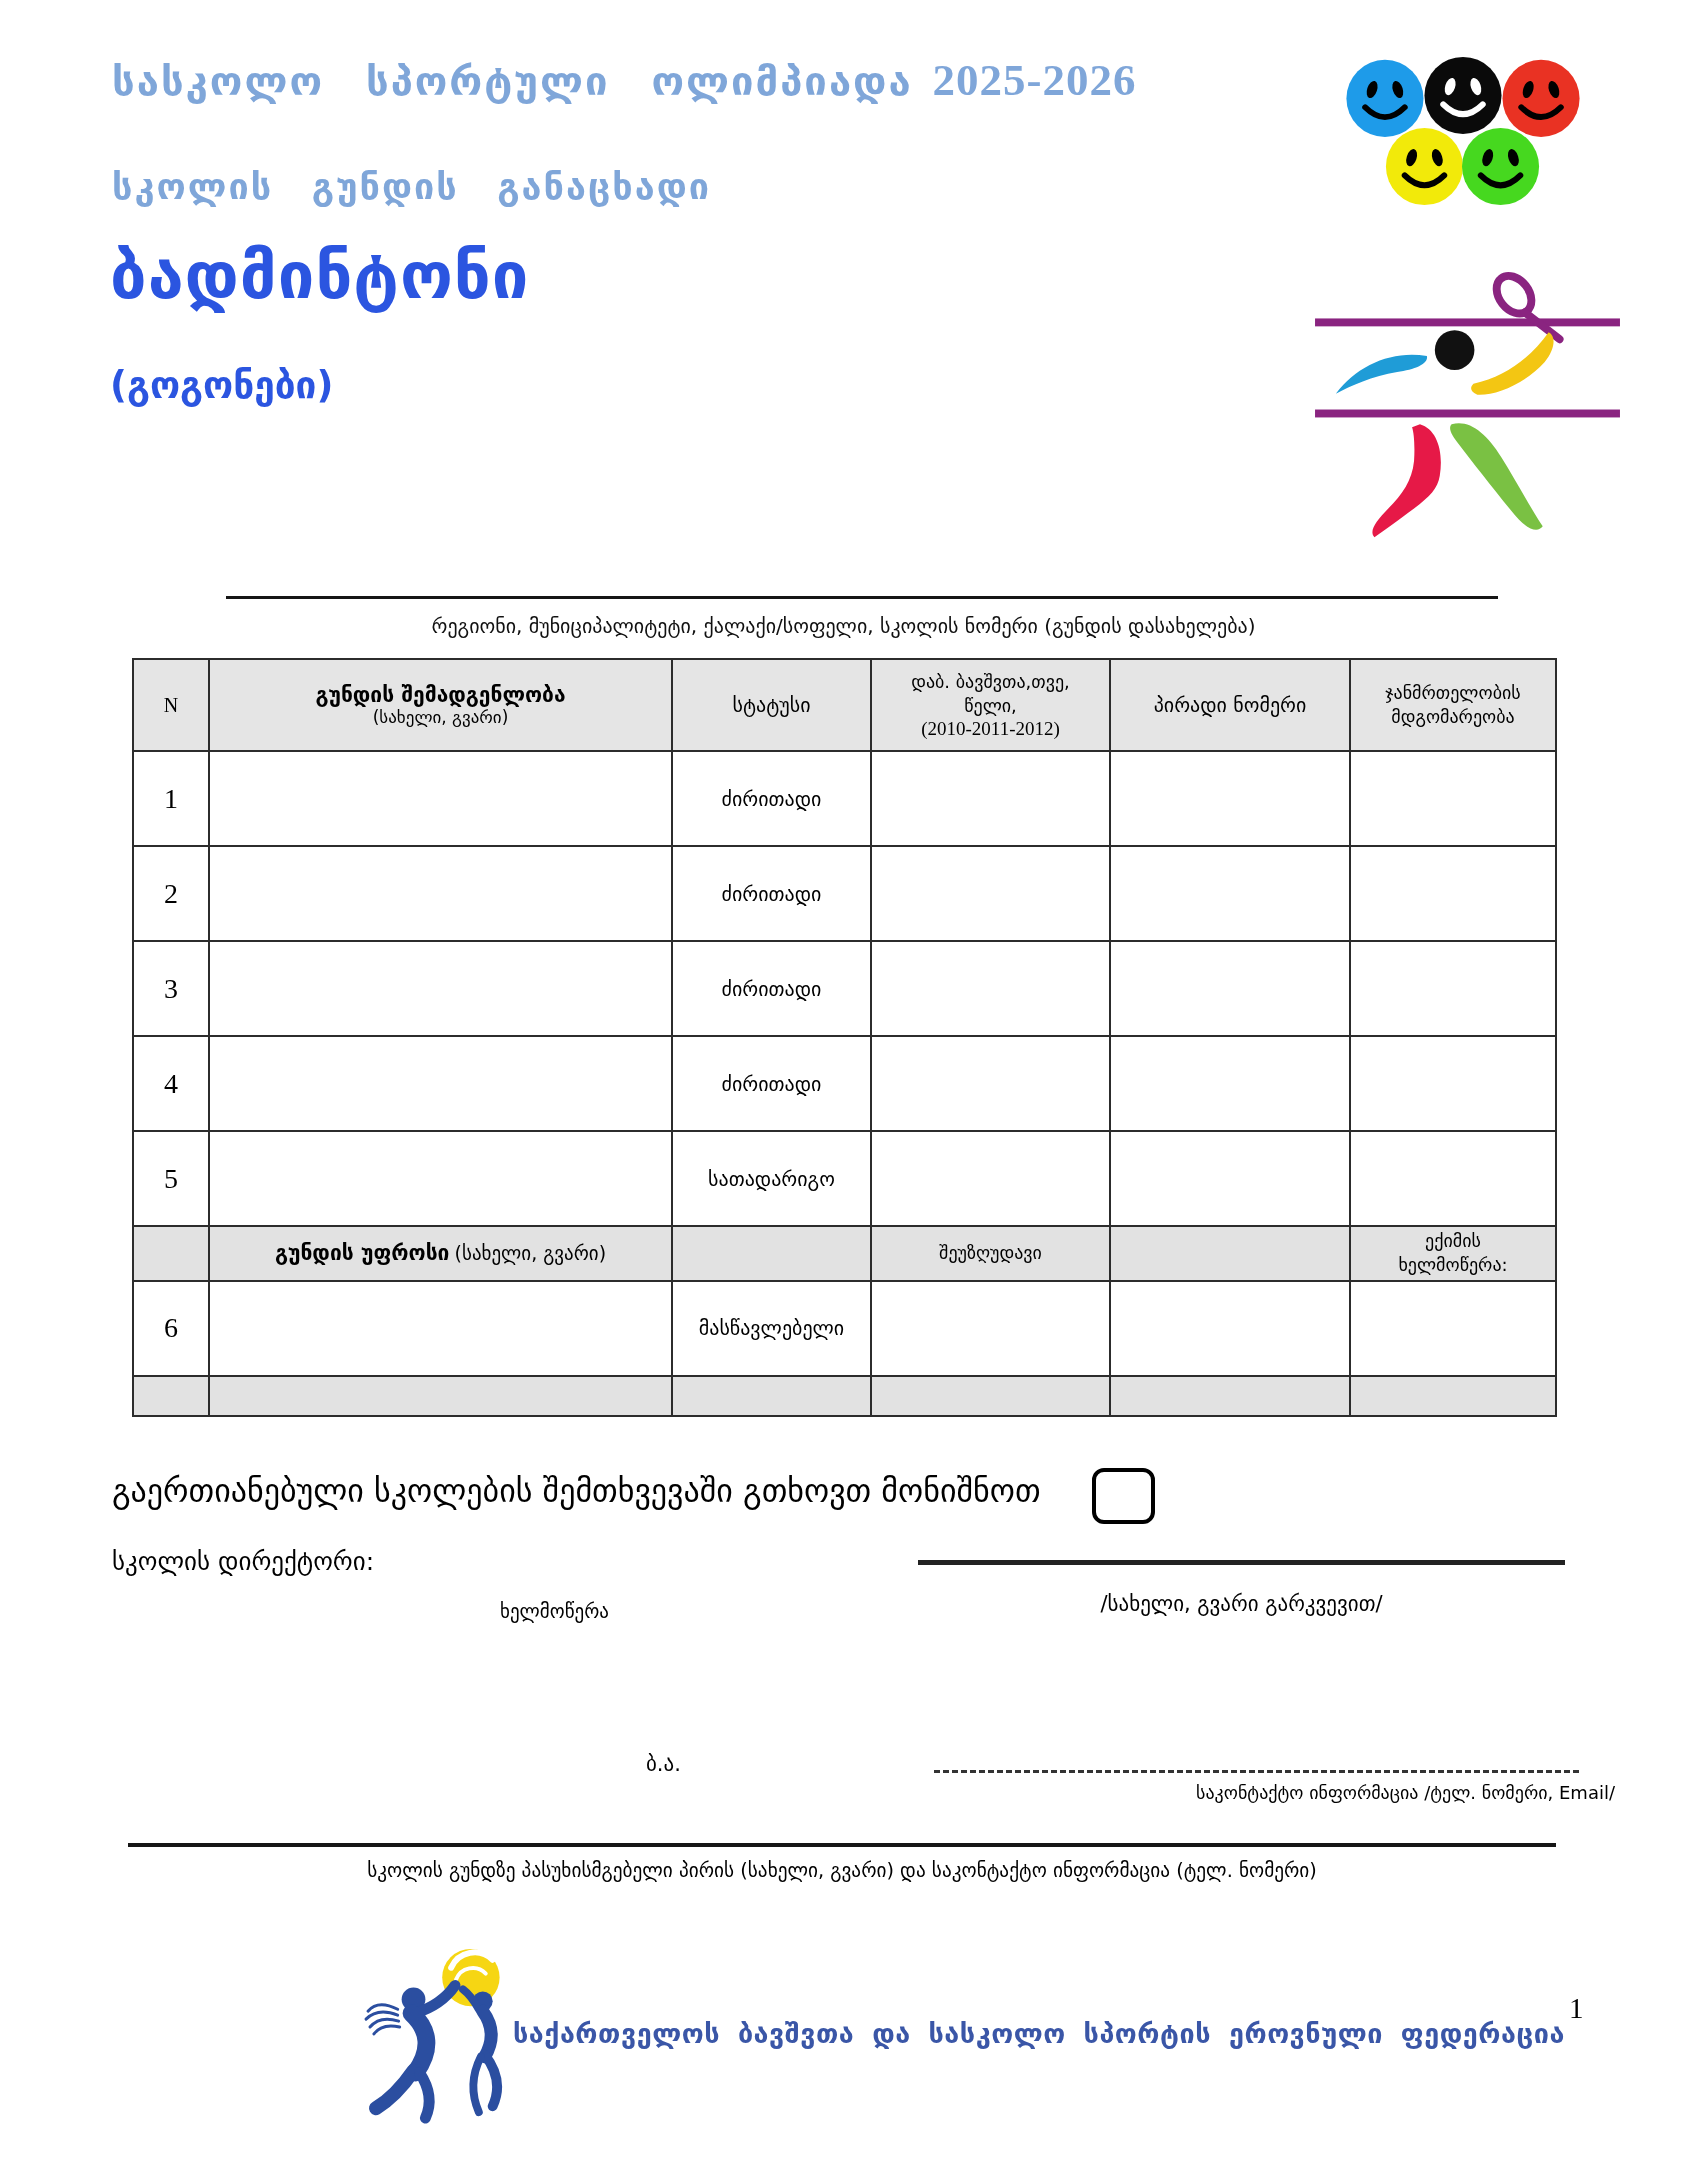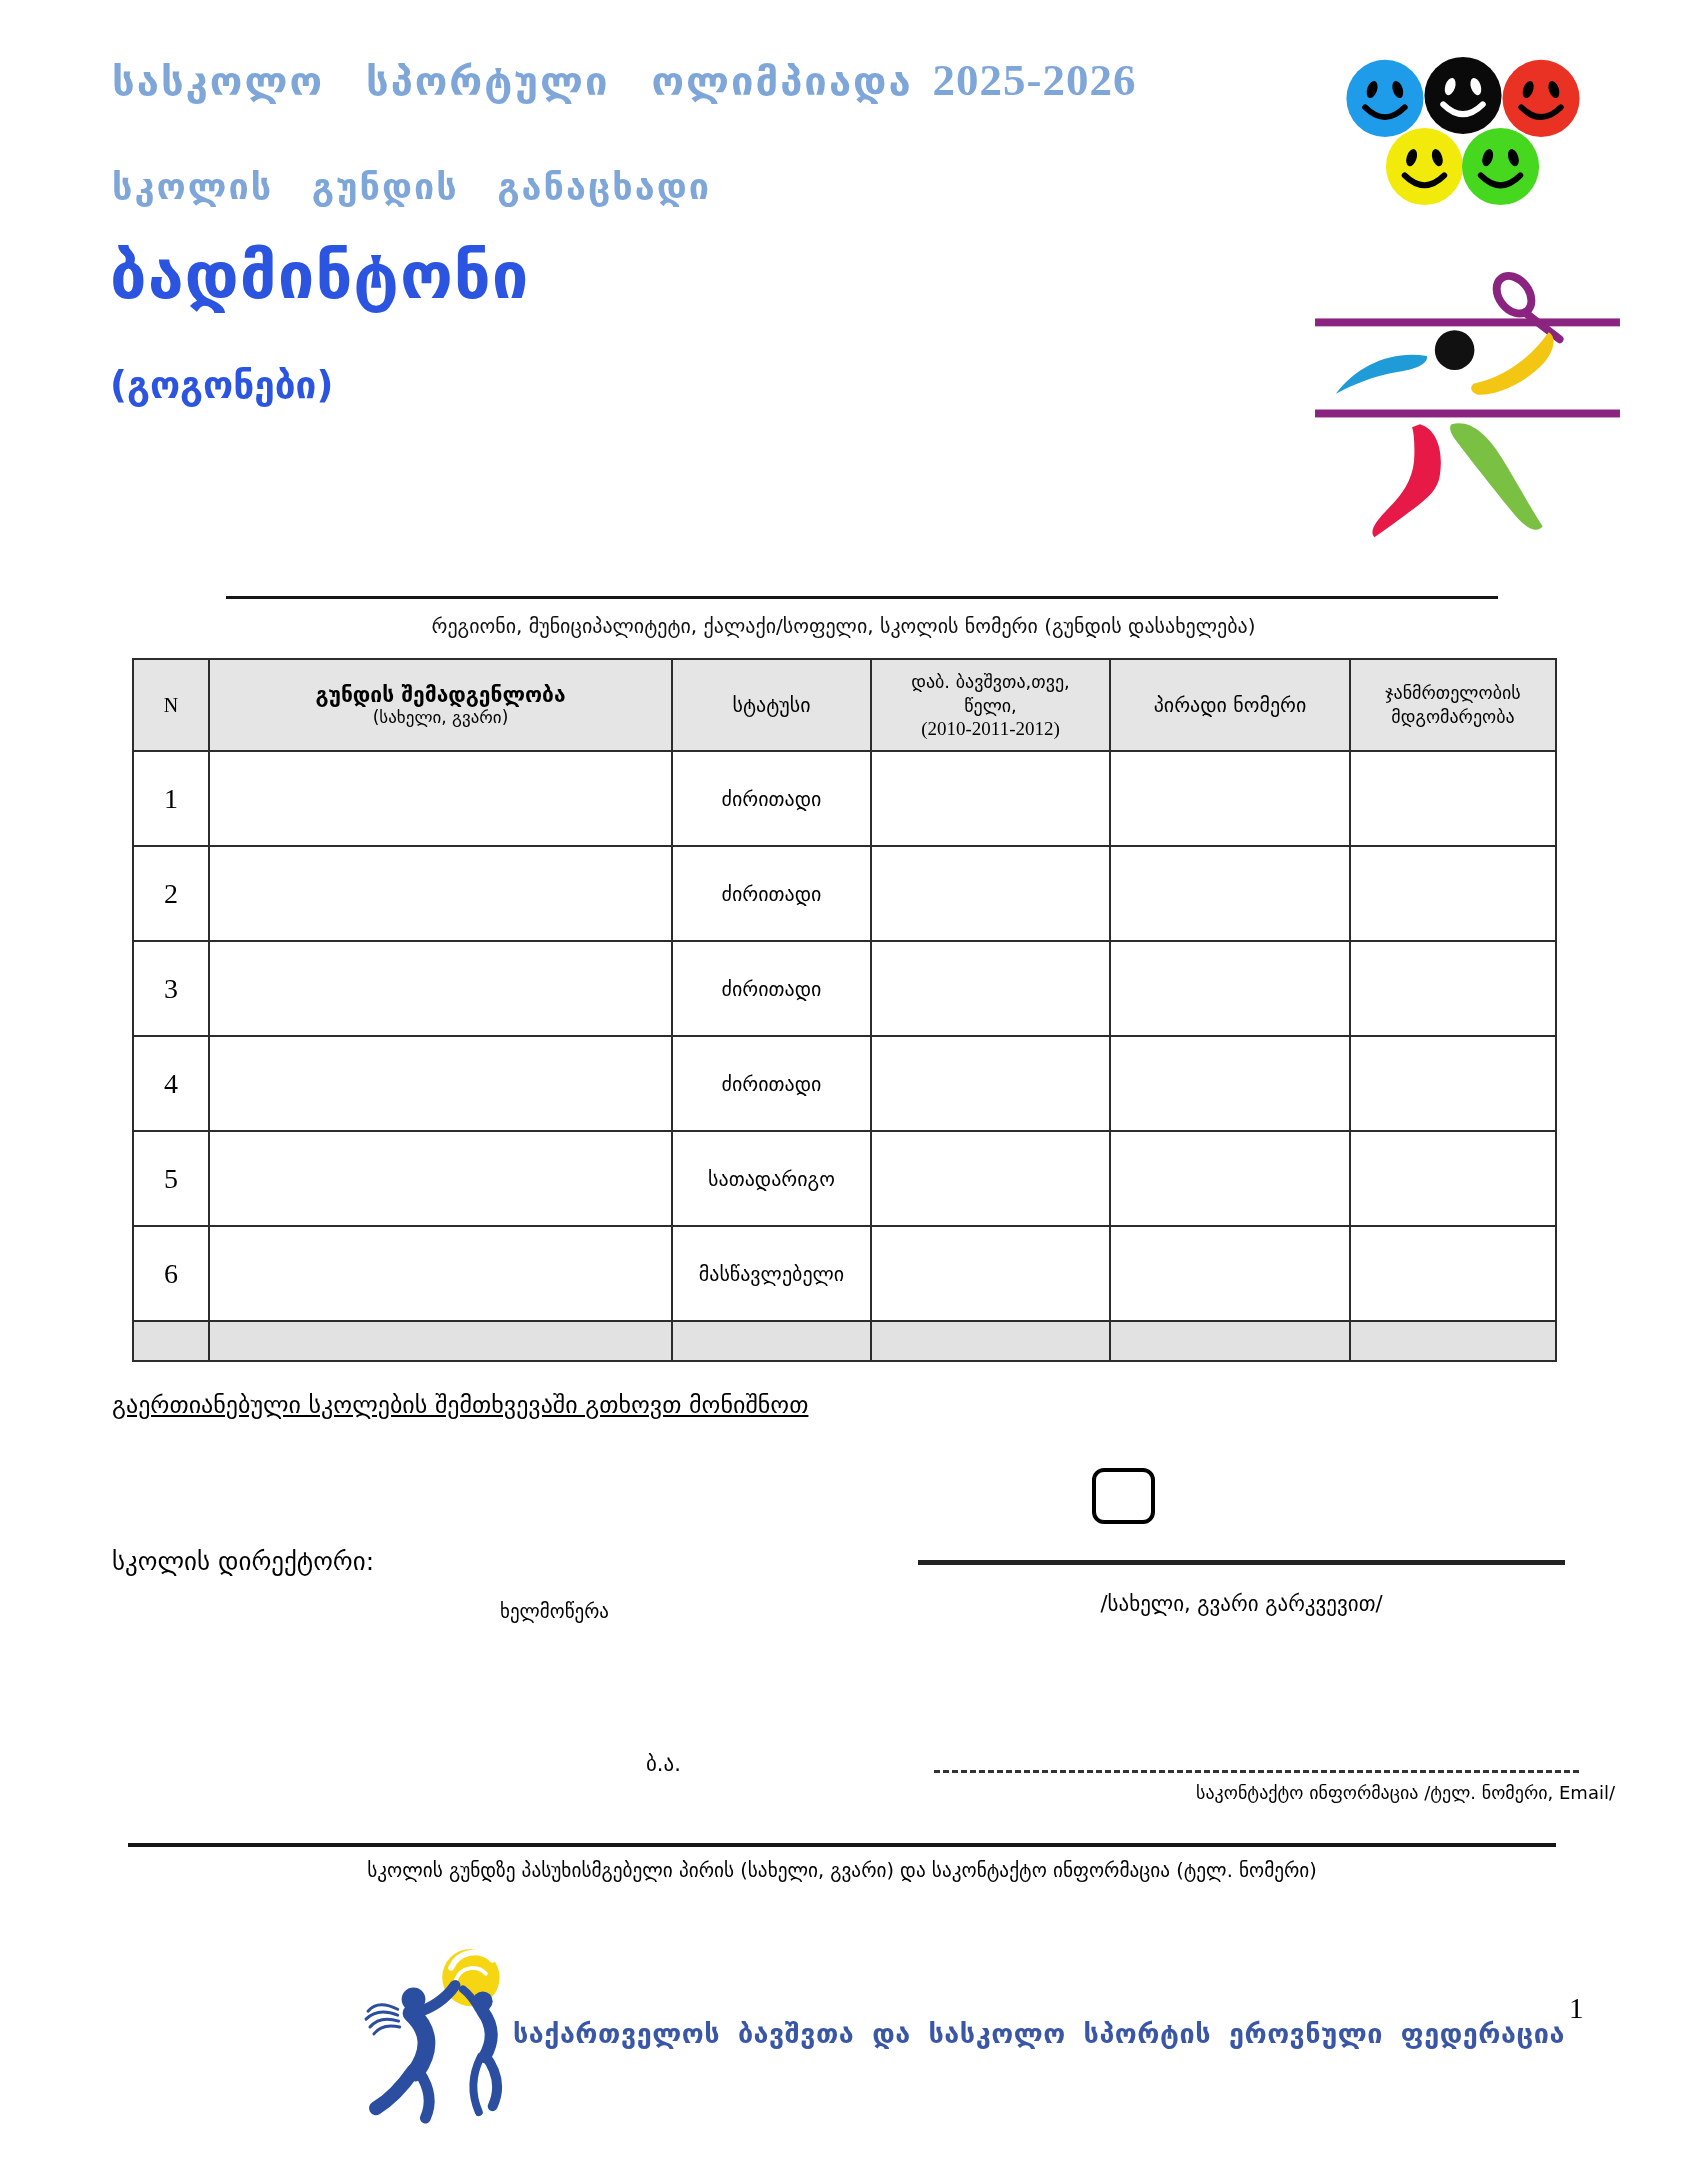--- a/index.html
+++ b/index.html
@@ -38,21 +38,21 @@
   .th-txt  { font-size:20px; }
   .th-small{ font-size:18px; line-height:1.35; }
   .serif   { font-family:"Liberation Serif", serif; }
   .row-num { font-family:"Liberation Serif", serif; font-size:28px; }
   .status-txt { font-size:20px; }
   .leader-bold { font-weight:bold; font-size:21px; }
   .leader-norm { font-size:19px; }
   .dob-num { font-family:"Liberation Serif", serif; font-size:19px; }
 
   
-  .merge-label { left:112px; top:1391px; font-size:24px; white-space:nowrap;text-decoration:underline; }
+  .merge-label { left:112px; top:1472px; font-size:32px; white-space:nowrap; }
   .checkbox { left:1092px; top:1468px; width:55px; height:48px; border:4px solid #000; border-radius:12px; background:#fff; }
 
   .director-label { left:112px; top:1547px; font-size:25px; }
   .signature-caption { left:426px; top:1600px; width:257px; text-align:center; font-size:19px; }
   .name-line { left:918px; top:1560px; width:647px; height:0; border-top:5px solid #222; }
   .name-caption { left:918px; top:1592px; width:647px; text-align:center; font-size:21px; }
 
   .seal-label { left:646px; top:1752px; font-size:21px; }
   .contact-line { left:934px; top:1770px; width:645px; height:0; border-top:3px dashed #333; }
   .contact-caption { left:970px; top:1782px; width:645px; text-align:right; font-size:18px; }
@@ -188,20 +188,34 @@
     </tr>
     <tr class="r">
       <td class="row-num">5</td>
       <td></td>
       <td class="status-txt">სათადარიგო</td>
       <td></td>
       <td></td>
       <td></td>
     </tr>
 
+    <tr class="leader">
+      <td></td>
+      <td>
+        <span class="leader-bold">გუნდის  უფროსი</span>
+        <span class="leader-norm">(სახელი, გვარი)</span>
+      </td>
+      <td></td>
+      <td class="th-small">შეუზღუდავი</td>
+      <td></td>
+      <td>
+        <div class="th-small">ექიმის</div>
+        <div class="th-small">ხელმოწერა:</div>
+      </td>
+    </tr>
 
     <tr class="r">
       <td class="row-num">6</td>
       <td></td>
       <td class="status-txt">მასწავლებელი</td>
       <td></td>
       <td></td>
       <td></td>
     </tr>
 

